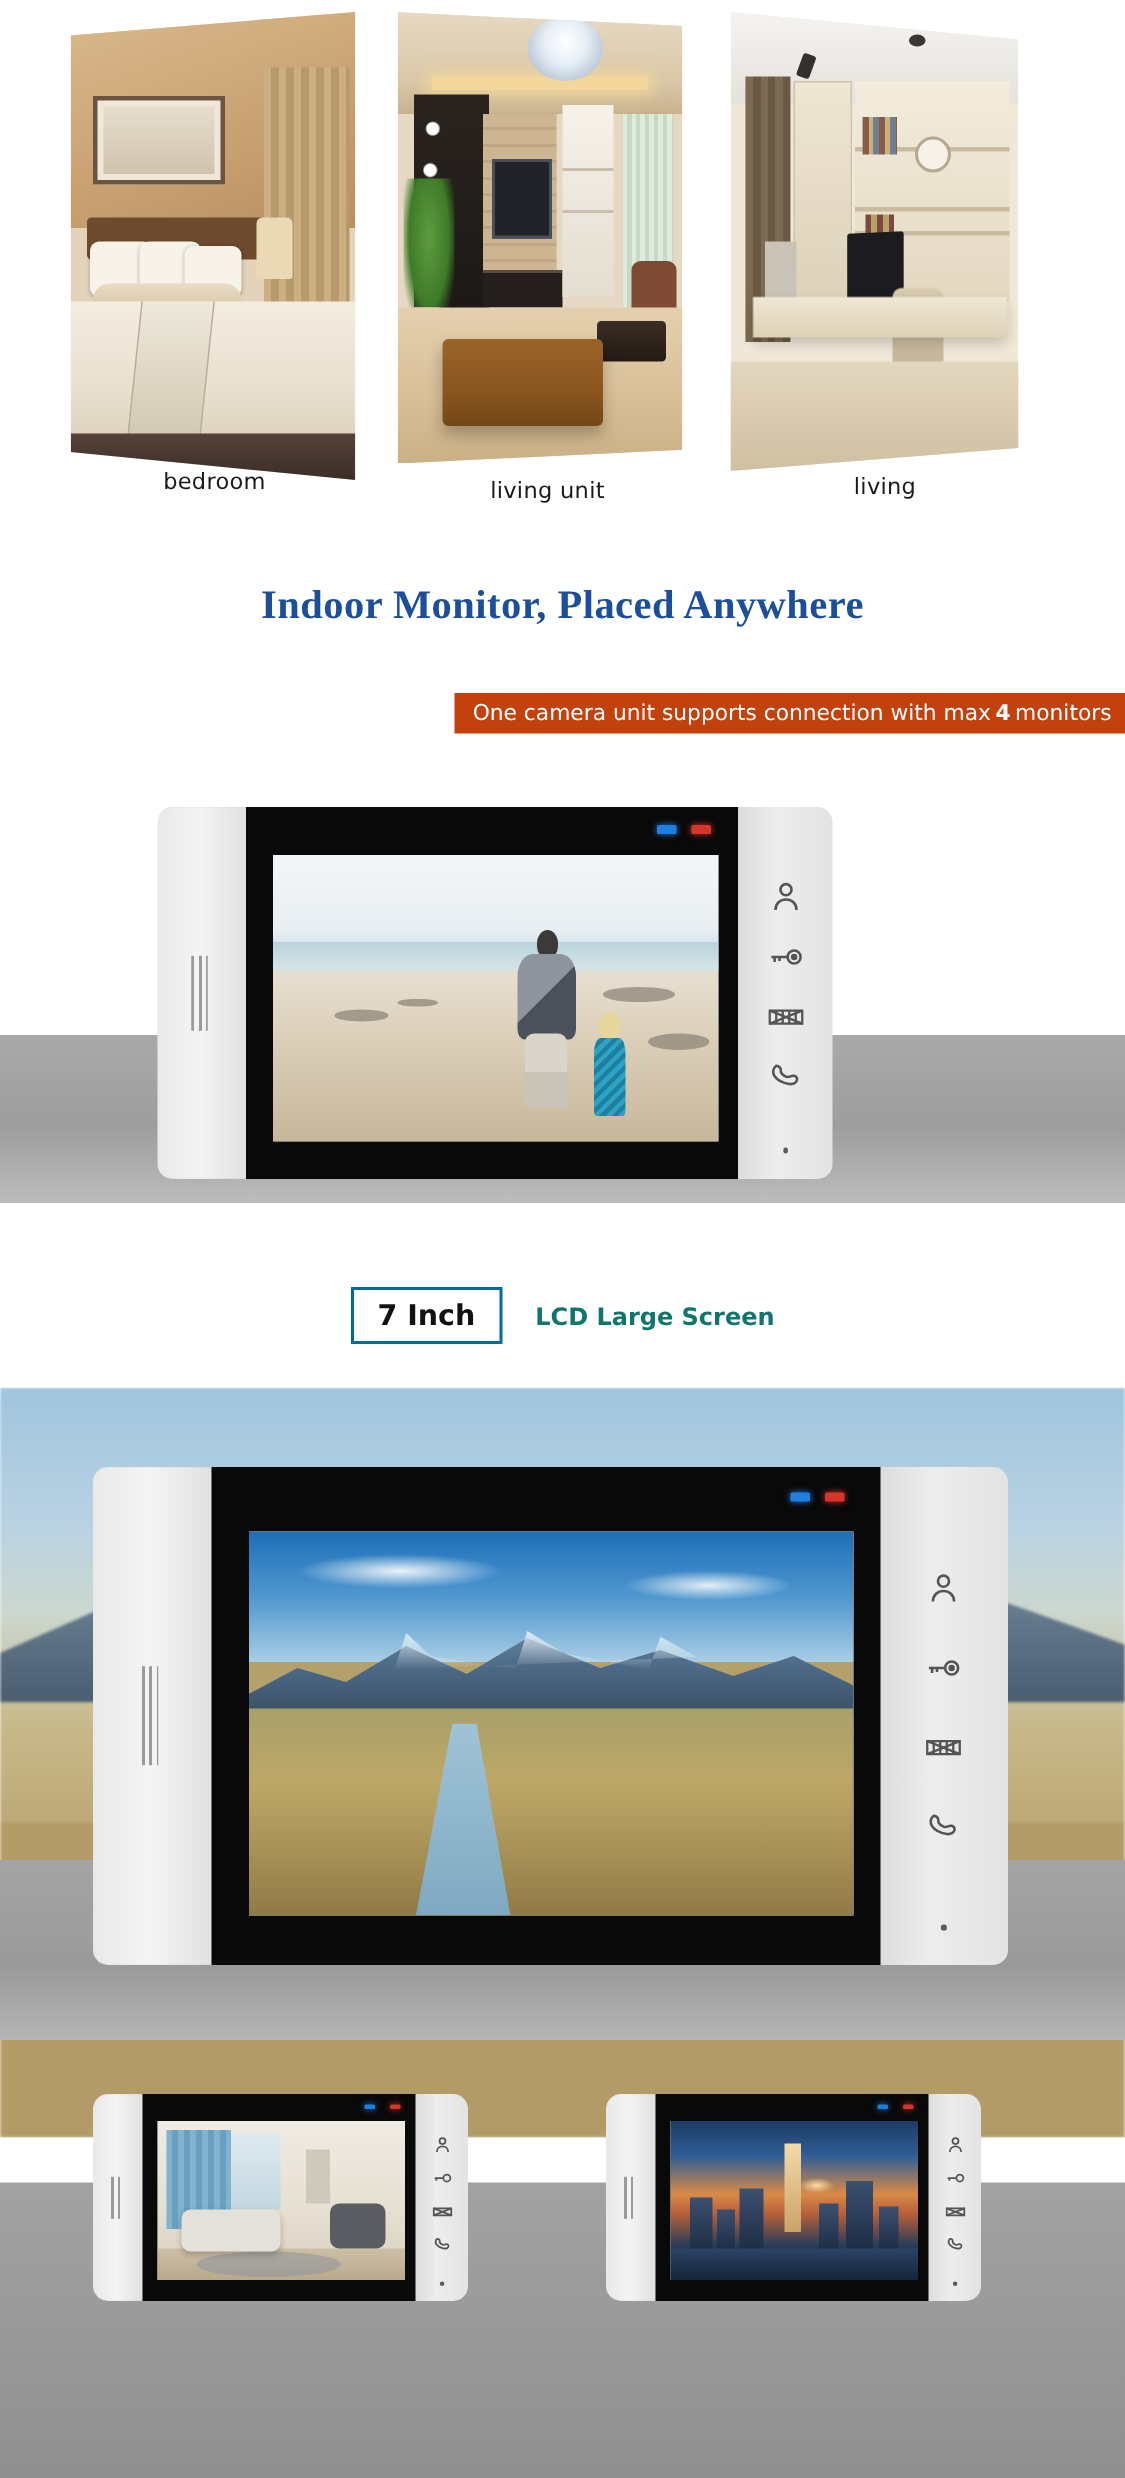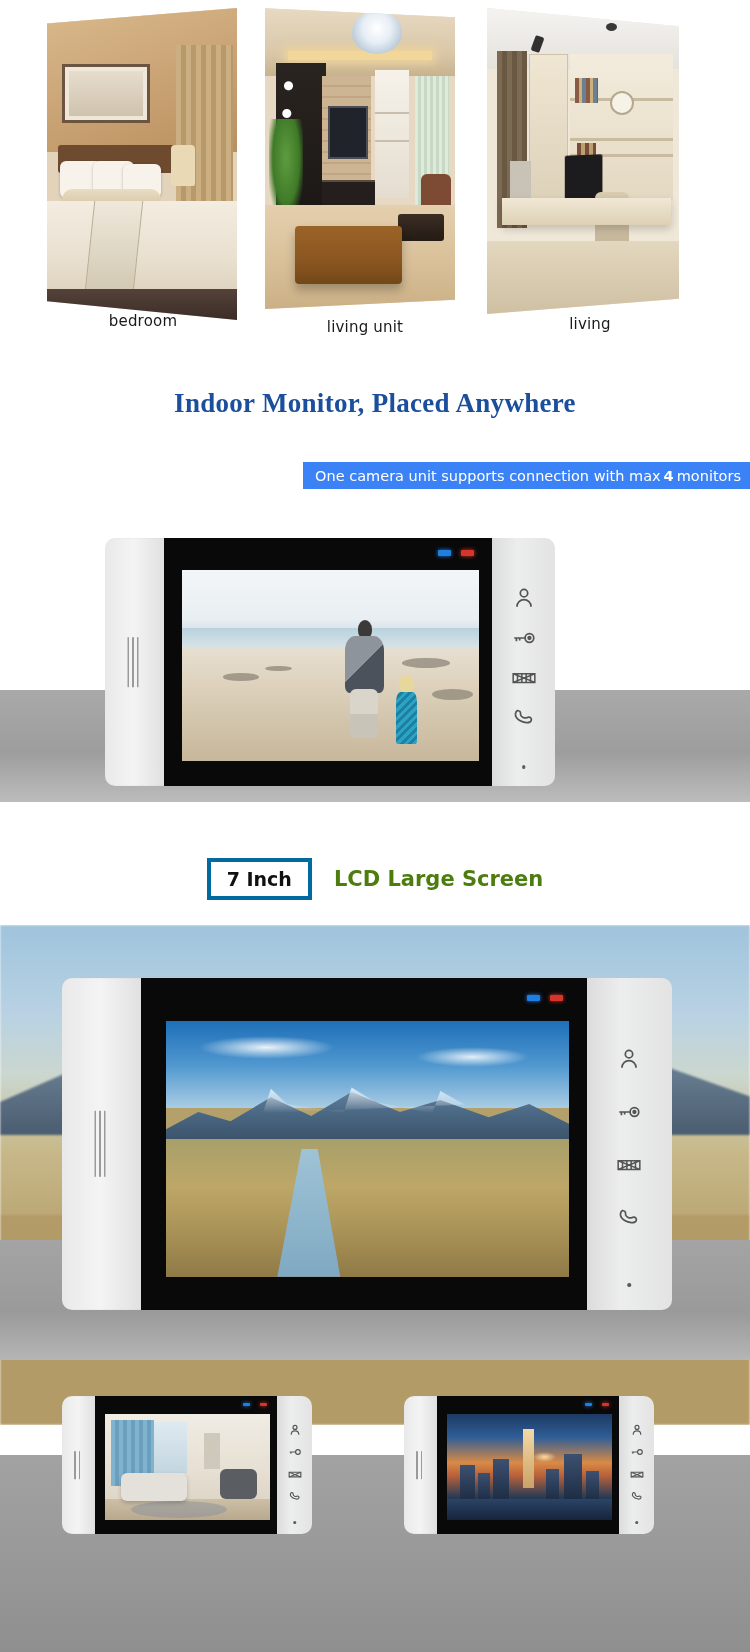--- a/index.html
+++ b/index.html
@@ -147,21 +147,21 @@
   .headline {
     position: absolute; left: 0; top: 388px; width: 750px; text-align: center;
     font-family: "Liberation Serif", serif; font-weight: bold;
     font-size: 27px; color: #1b4f9c; letter-spacing: .3px;
     text-shadow: 0 1px 0 rgba(255,255,255,.6);
   }
 
   
   .banner {
     position: absolute; right: 0; top: 462px; height: 27px;
-    background: #3b82f6; color: #fff;
+    background: #c2410c; color: #fff;
     display: flex; align-items: center;
     padding: 0 9px 0 12px;
     font-size: 14.5px; white-space: nowrap;
     font-family: "DejaVu Sans", sans-serif;
   }
   .banner .num { font-weight: bold; padding: 0 3px; }
 
   
   .grey-band-1 {
     position: absolute; left: 0; top: 690px; width: 750px; height: 112px;
@@ -207,26 +207,26 @@
 
   
   #monitor-1 { left: 105px; top: 538px; width: 450px; height: 248px; }
 
   
   .seven-row {
     position: absolute; left: 0; top: 858px; width: 750px;
     display: flex; align-items: center; justify-content: center; gap: 22px;
   }
   .seven-box {
-    border: 4px solid #0369a1; padding: 6px 16px;
+    border: 2px solid #0369a1; padding: 6px 16px;
     font-size: 19px; font-weight: bold; color: #111;
     font-family: "DejaVu Sans", sans-serif;
   }
   .lcd-text {
-    font-size: 21px; font-weight: bold; color: #4d7c0f;
+    font-size: 16px; font-weight: bold; color: #0f766e;
     font-family: "DejaVu Sans", sans-serif;
   }
 
   
   .hero {
     position: absolute; left: 0; top: 925px; width: 750px; height: 500px;
     overflow: hidden;
   }
   .hero-bg { position: absolute; inset: 0;
     background:

